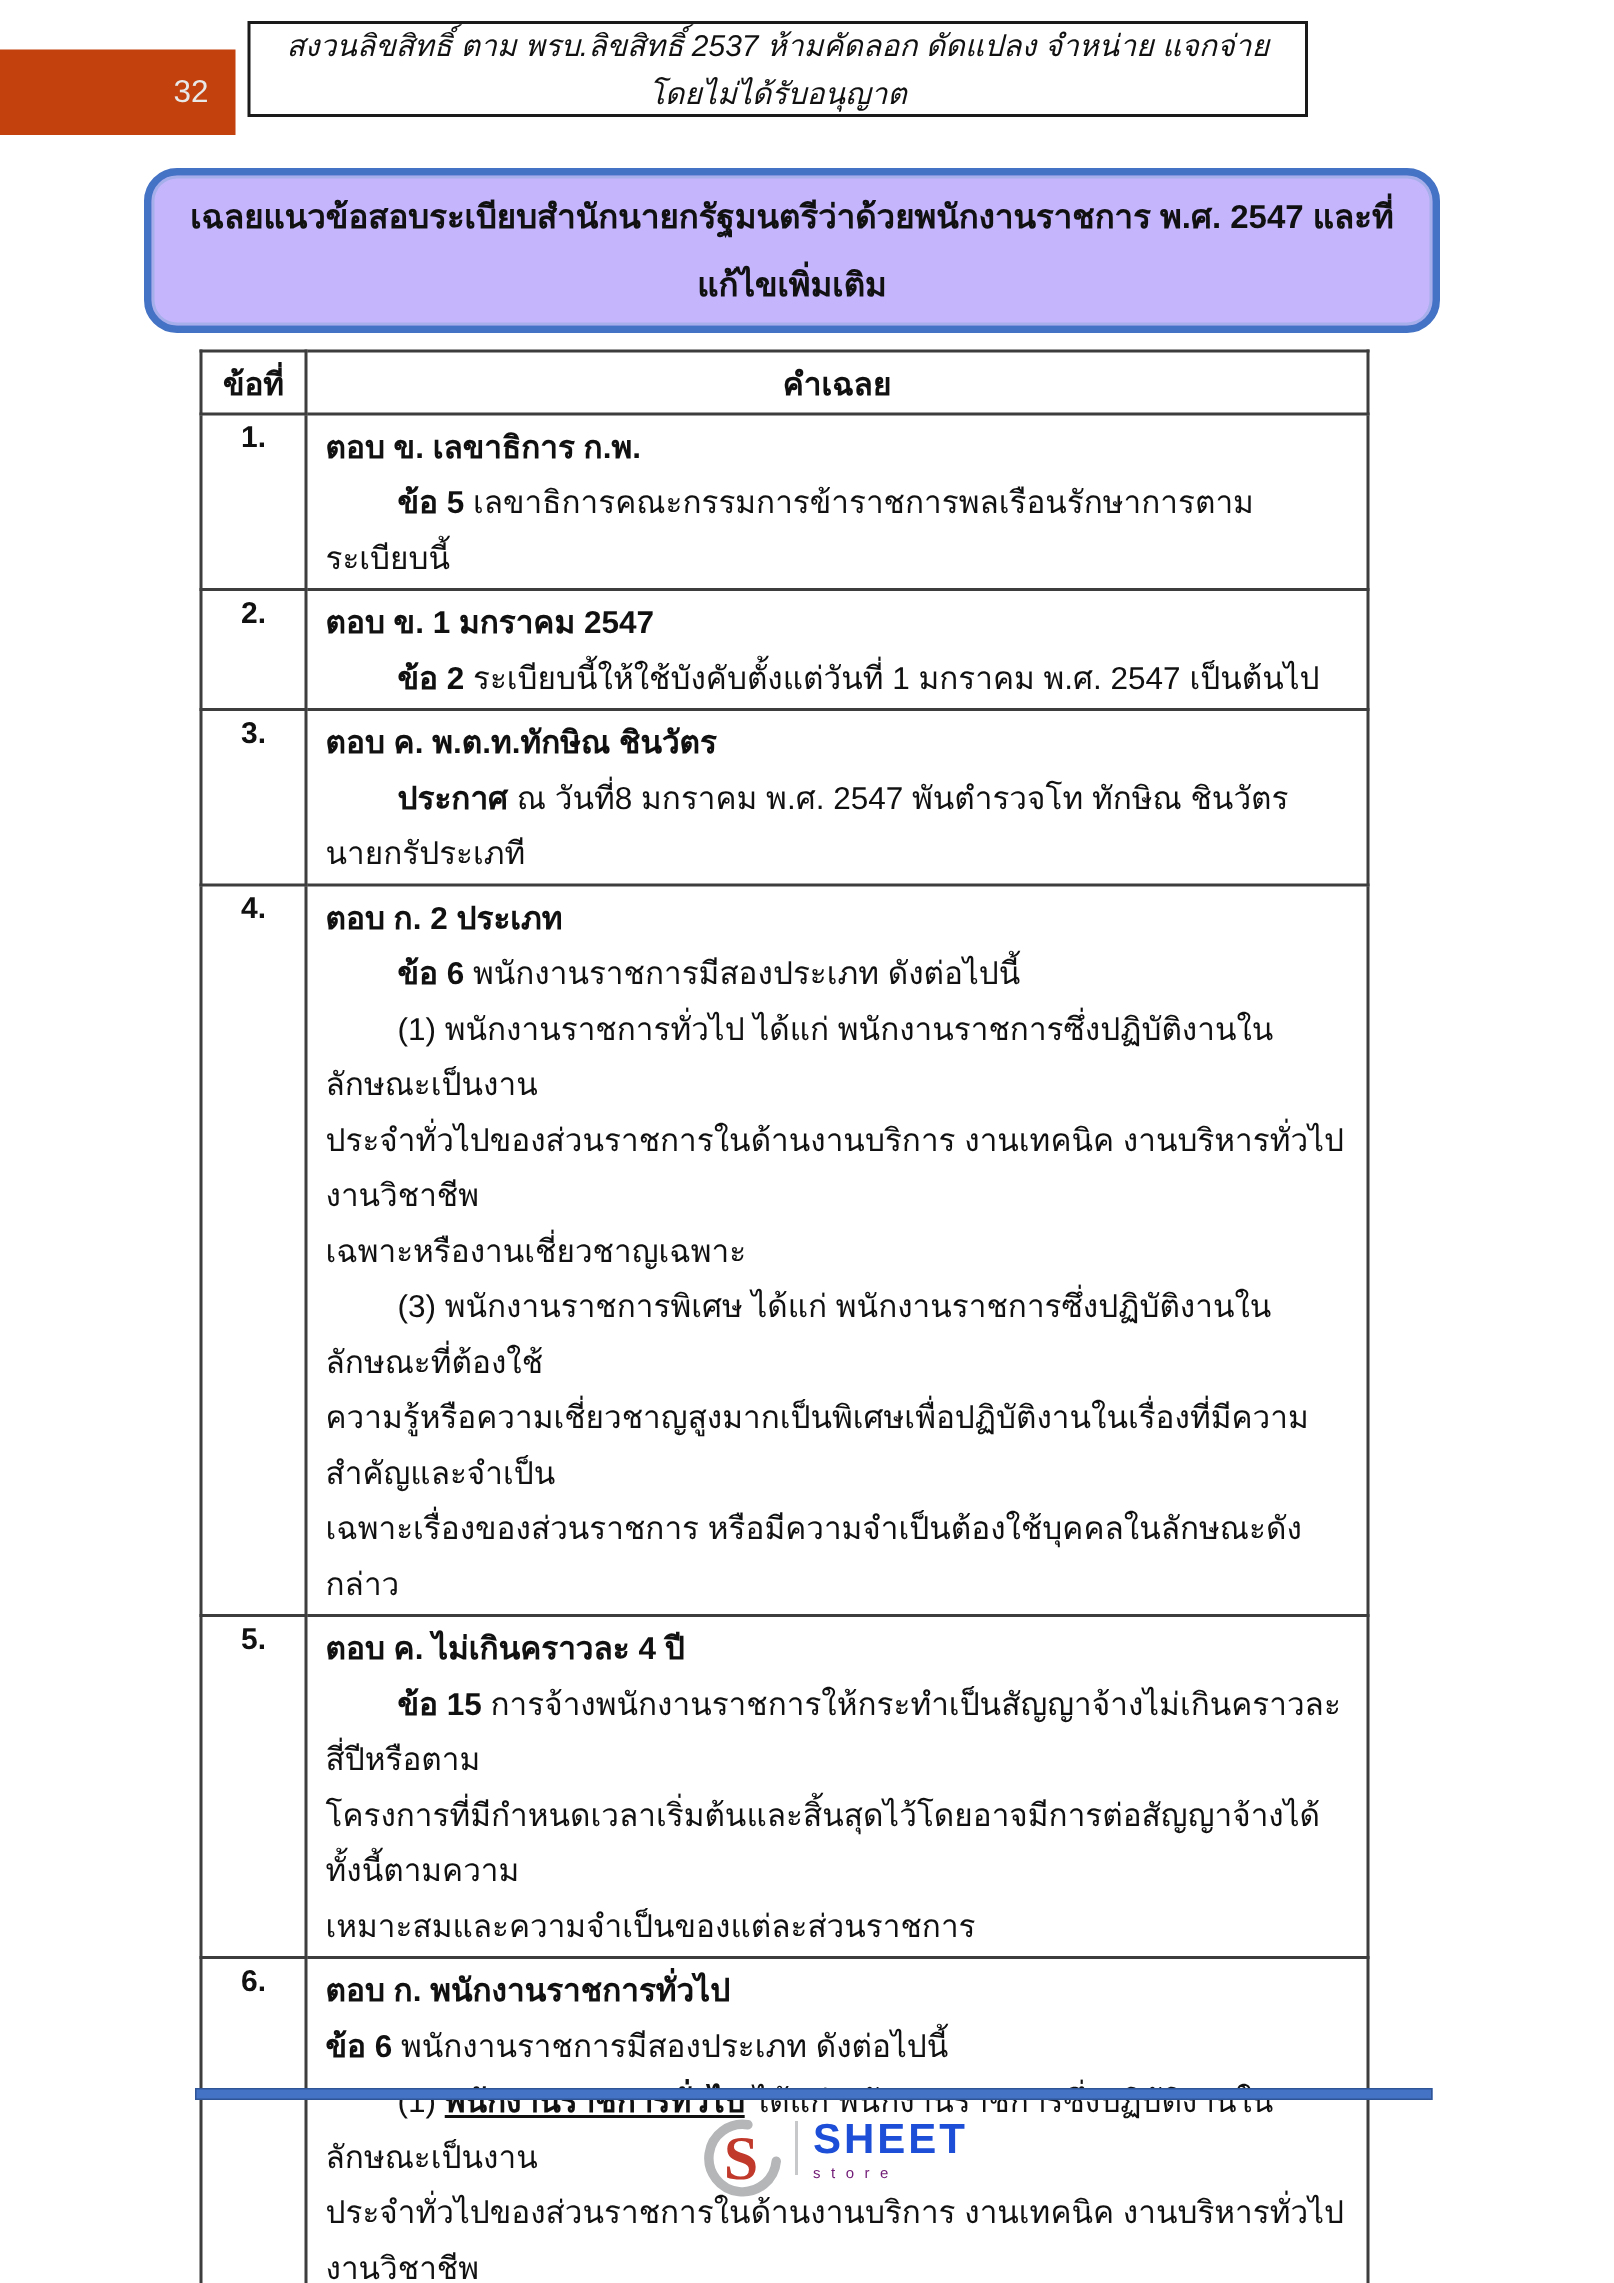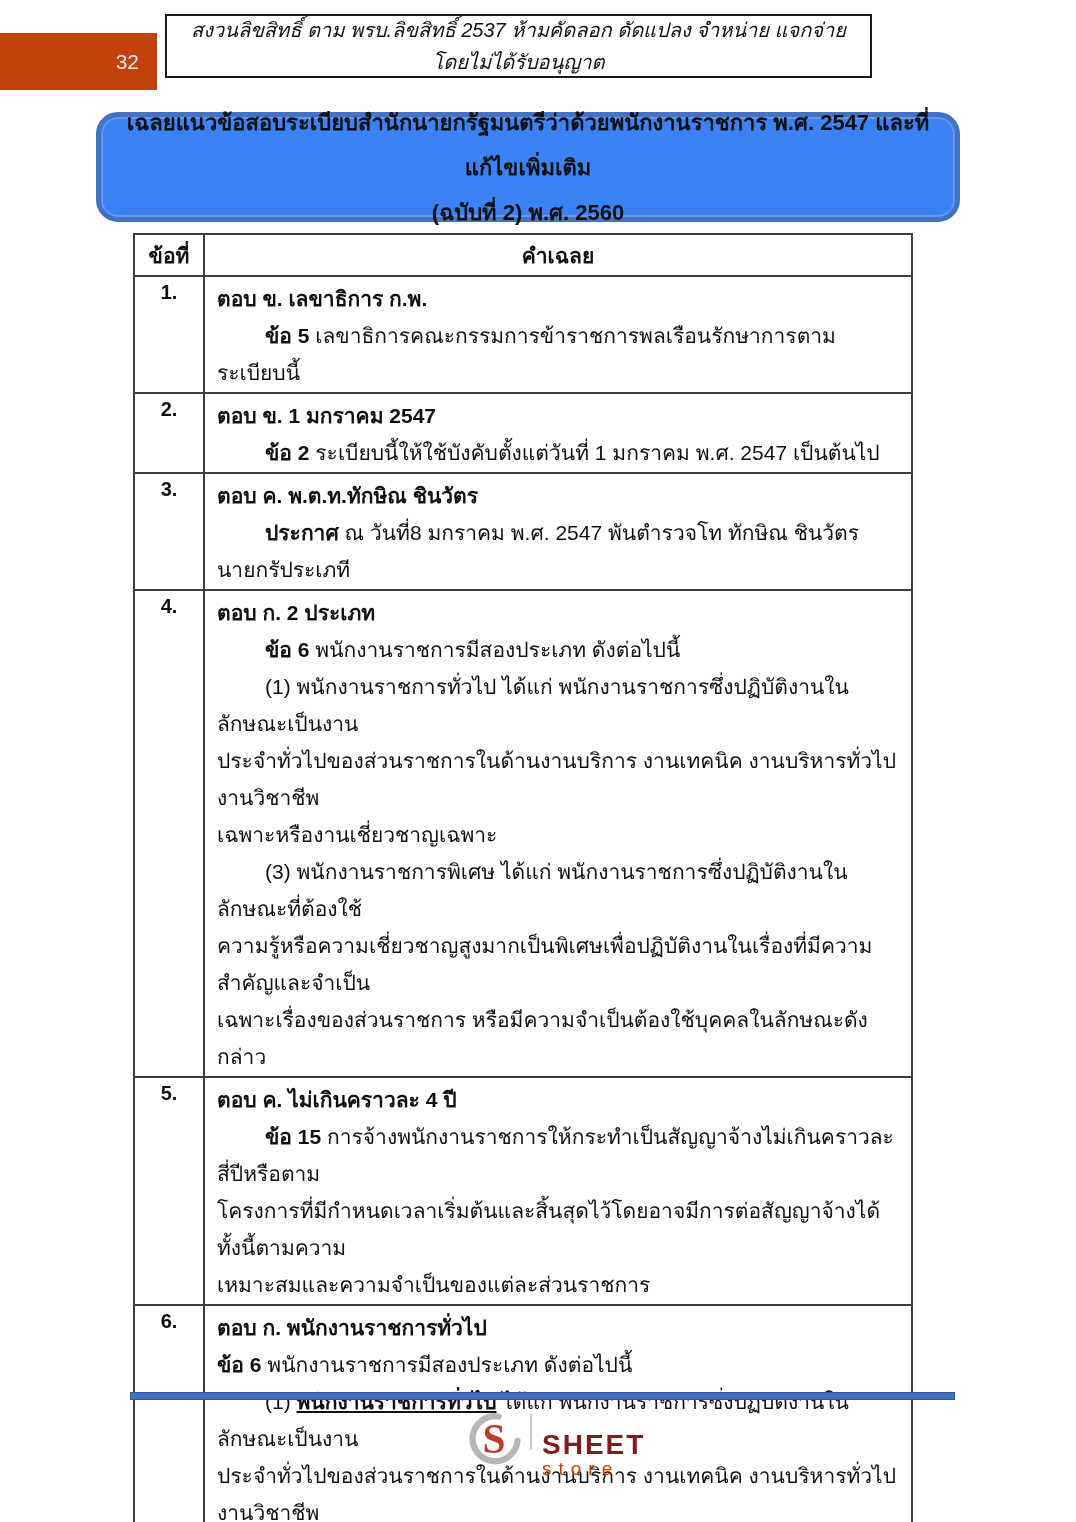--- a/index.html
+++ b/index.html
@@ -45,21 +45,21 @@
   }
 
   
   .title-box {
     position: absolute;
     left: 96px; top: 112px;
     width: 864px; height: 110px;
     border: 5px solid #4472C4;
     border-radius: 22px;
     box-sizing: border-box;
-    background: #3b82f6;
+    background: #c4b5fd;
     box-shadow: inset 0 0 0 2px rgba(142, 170, 219, 0.55);
     display: flex;
     flex-direction: column;
     align-items: center;
     justify-content: center;
     text-align: center;
     font-weight: bold;
     font-size: 22px;
     line-height: 45px;
   }
@@ -121,49 +121,47 @@
   .logo-mark { width: 54px; height: 54px; display: block; }
   .logo-divider {
     width: 2px; height: 36px;
     background: #c7c8ca;
     margin: 2px 10px 0 8px;
   }
   .logo-text { display: flex; flex-direction: column; }
   .logo-name {
     font-size: 28px;
     font-weight: bold;
-    color: #7f1d1d;
+    color: #1d4ed8;
     letter-spacing: 2px;
     line-height: 28px;
-    margin-top: 19px;
   }
   .logo-sub {
-    font-size: 19px;
-    color: #c2410c;
+    font-size: 10px;
+    color: #701a75;
     letter-spacing: 7px;
     line-height: 16px;
     margin-top: 2px;
   }
 </style>
 </head>
 <body>
 
 <div class="page">
 
   <div class="page-number-box">
     <span>32</span>
   </div>
 
   <div class="copyright-box">
     <span>สงวนลิขสิทธิ์ ตาม พรบ.ลิขสิทธิ์ 2537 ห้ามคัดลอก ดัดแปลง จำหน่าย แจกจ่าย โดยไม่ได้รับอนุญาต</span>
   </div>
 
   <div class="title-box">
     <div>เฉลยแนวข้อสอบระเบียบสำนักนายกรัฐมนตรีว่าด้วยพนักงานราชการ พ.ศ. 2547 และที่แก้ไขเพิ่มเติม</div>
-    <div>(ฉบับที่ 2) พ.ศ. 2560</div>
   </div>
 
   <table class="answer-table">
     <thead>
       <tr>
         <th class="col-no">ข้อที่</th>
         <th class="col-ans">คำเฉลย</th>
       </tr>
     </thead>
     <tbody>

